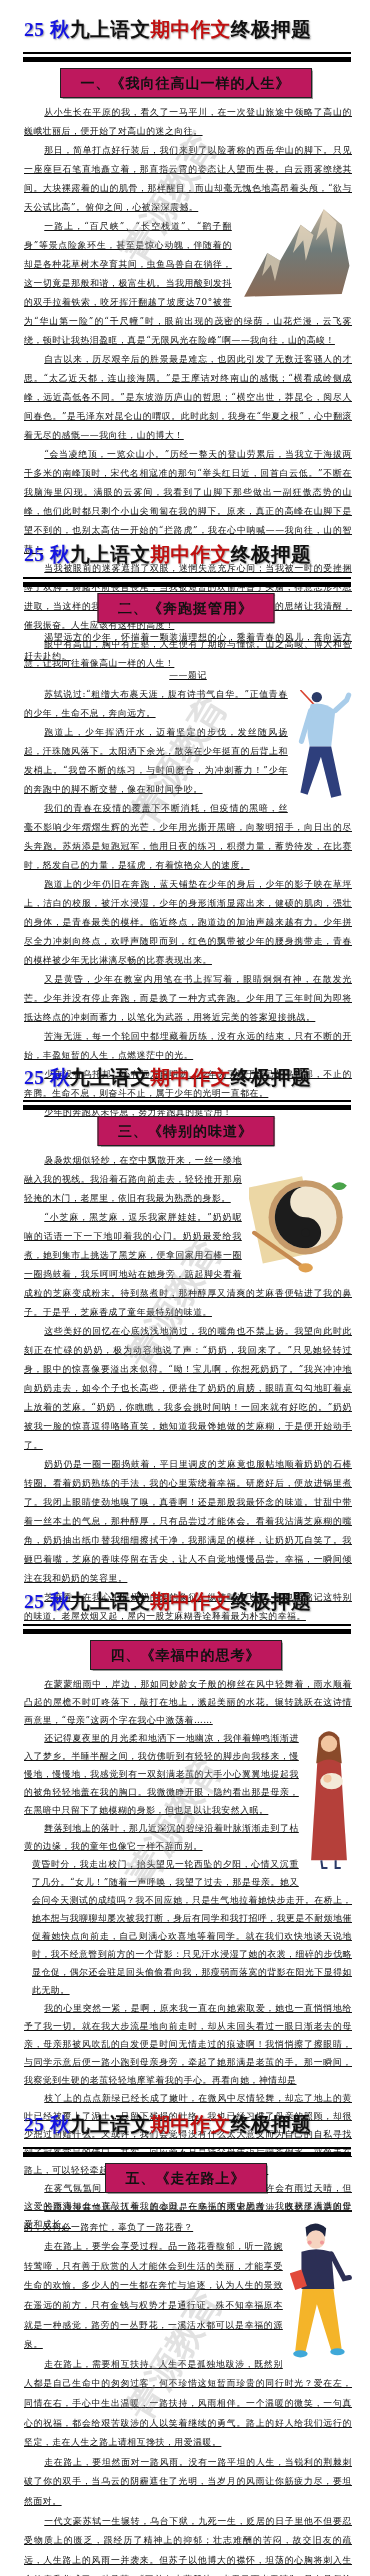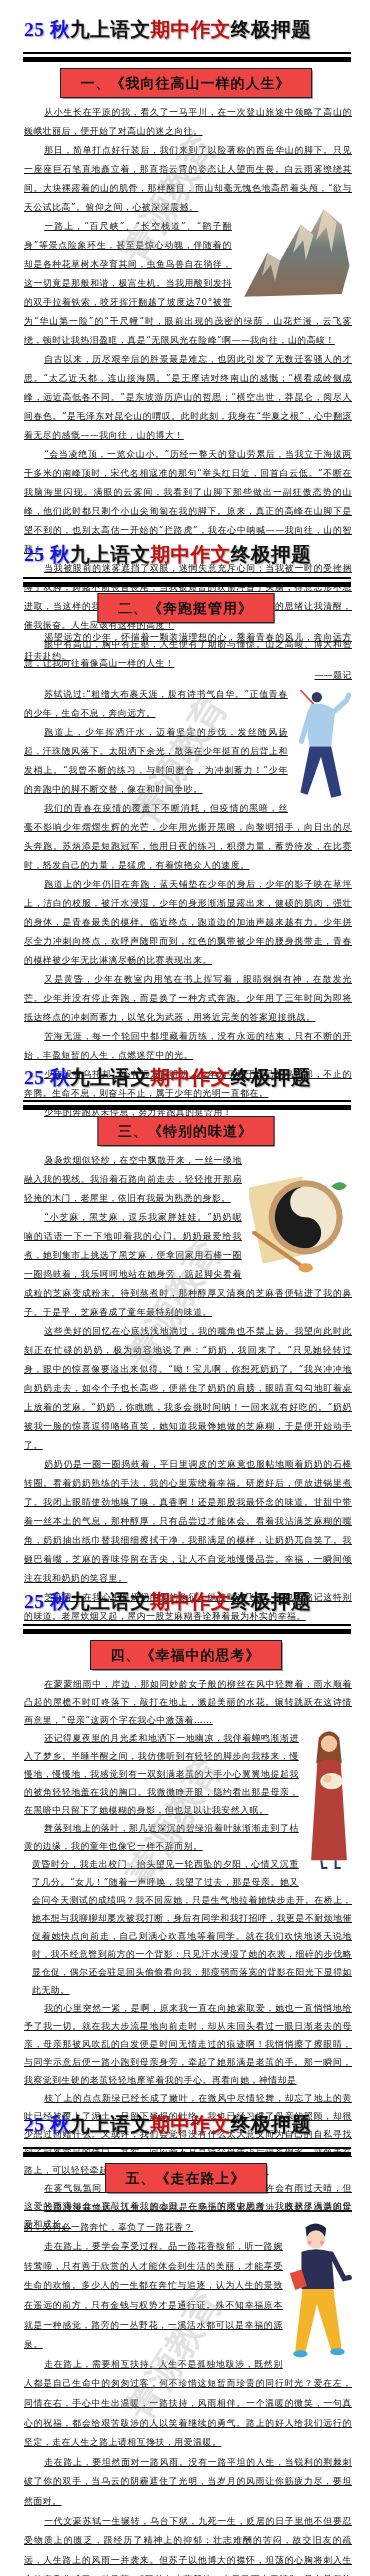--- a/index.html
+++ b/index.html
@@ -9,28 +9,28 @@
   .banner { position: absolute; left: 24px; width: 328px; top: 0; height: 41px; text-align: left;
             font-family: "DejaVu Sans", "Liberation Sans", sans-serif; font-weight: bold;
             font-size: 19.6px; letter-spacing: 0.5px; line-height: 41px; white-space: nowrap;
             text-shadow: 1px 1px 1.5px rgba(0,0,0,0.35); }
   .banner .blue { color: #1515e0; font-family: "Liberation Serif", "DejaVu Serif", serif; }
   .banner .black { color: #111; }
   .banner .red { color: #c01010; }
   .rule-thin { position: absolute; left: 23px; width: 328px; height: 2.1px; background: #000; top: 43px; }
   .rule-thick { position: absolute; left: 23px; width: 328px; height: 5.2px; background: #000; top: 48px; }
   .subtitle { position: absolute; top: 59px; left: 50%; transform: translateX(-50%);
-              background: #ef4444; border: 1px solid #222; box-shadow: 0.5px 0.5px 1px rgba(0,0,0,0.4);
+              background: #be185d; border: 1px solid #222; box-shadow: 0.5px 0.5px 1px rgba(0,0,0,0.4);
               font-family: "DejaVu Sans", "Liberation Sans", sans-serif; font-weight: bold;
               font-size: 14px; line-height: 28px; padding: 0 20px; white-space: nowrap; letter-spacing: 1px; }
   .body { position: absolute; left: 24px; width: 328px; top: 94px; font-size: 8.8px; line-height: 19px;
           letter-spacing: 0.6px; text-align: justify; text-decoration: underline; }
   .body p { margin: 0; text-indent: 2.3em; }
   .body p.noindent { text-indent: 0; margin-left: 8px; }
-  .body p.sign { text-align: right; text-indent: 0; }
+  .body p.sign { text-align: center; text-indent: 0; }
   .float-r { float: right; margin: 2.1px 0 3.1px 7.2px; }
   .watermark { position: absolute; font-family: "DejaVu Sans", sans-serif; font-size: 36px; font-weight: bold;
                color: rgba(150,150,150,0.28); transform: rotate(-58deg); white-space: nowrap; pointer-events: none; }
 </style>
 </head>
 <body>
 
 <section class="page" style="top:9.3px;">
   <div class="banner">
     <span class="blue">25 秋</span><span class="black">九上语文</span><span class="red">期中作文</span><span class="black">终极押题</span>

